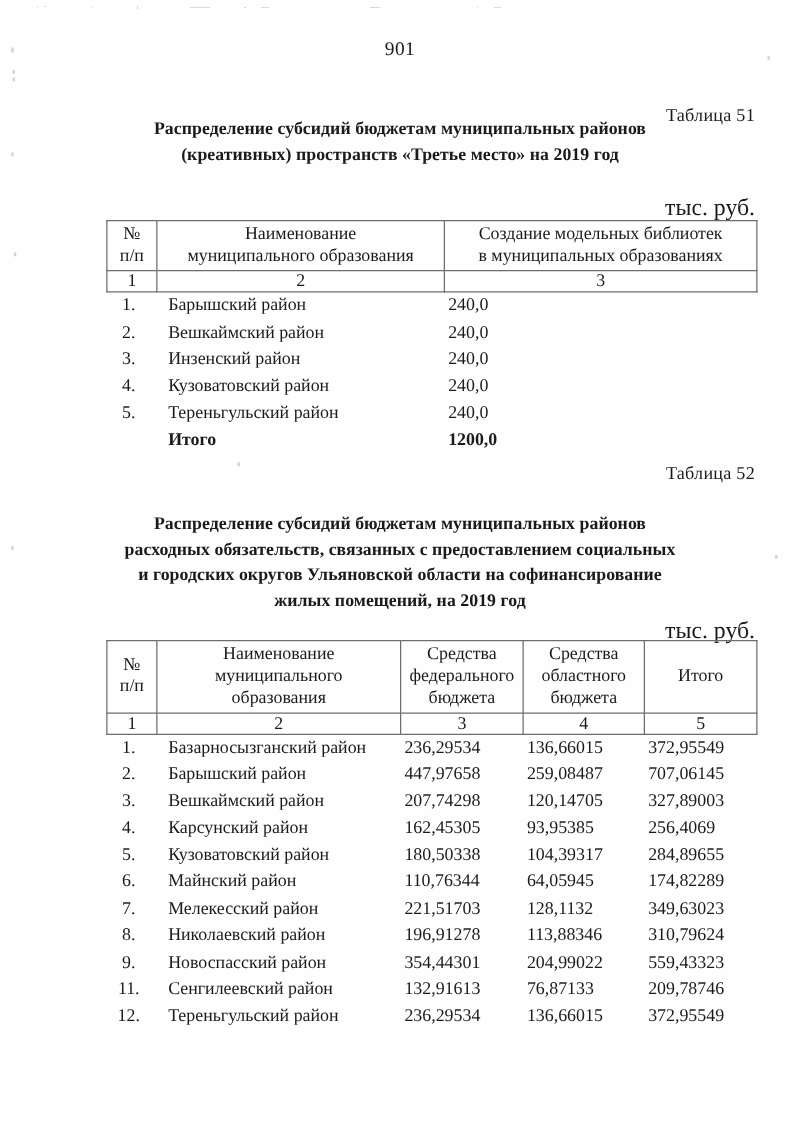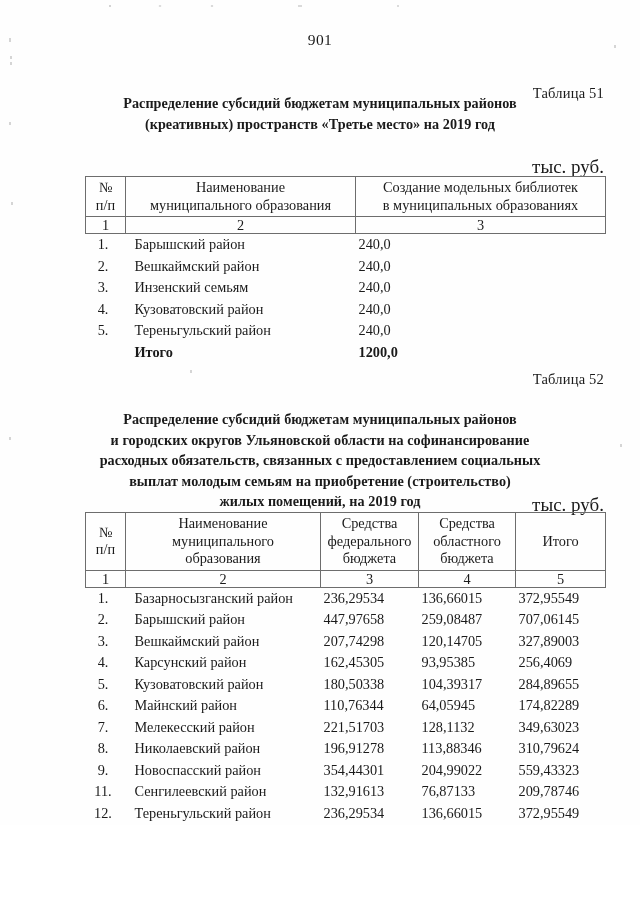--- a/index.html
+++ b/index.html
@@ -182,21 +182,21 @@
         <td class="c-name">Барышский район</td>
         <td class="c-val">240,0</td>
       </tr>
       <tr class="body">
         <td class="c-idx">2.</td>
         <td class="c-name">Вешкаймский район</td>
         <td class="c-val">240,0</td>
       </tr>
       <tr class="body">
         <td class="c-idx">3.</td>
-        <td class="c-name">Инзенский семьям</td>
+        <td class="c-name">Инзенский район</td>
         <td class="c-val">240,0</td>
       </tr>
       <tr class="body">
         <td class="c-idx">4.</td>
         <td class="c-name">Кузоватовский район</td>
         <td class="c-val">240,0</td>
       </tr>
       <tr class="body">
         <td class="c-idx">5.</td>
         <td class="c-name">Тереньгульский район</td>
@@ -207,23 +207,22 @@
         <td class="c-name">Итого</td>
         <td class="c-val">1200,0</td>
       </tr>
     </tbody>
   </table>
 
   <div class="table-label" style="top:371px;">Таблица 52</div>
 
   <div class="doc-title" style="top:409px;">
     <div>Распределение субсидий бюджетам муниципальных районов</div>
+    <div>расходных обязательств, связанных с предоставлением социальных</div>
     <div>и городских округов Ульяновской области на софинансирование</div>
-    <div>расходных обязательств, связанных с предоставлением социальных</div>
-    <div>выплат молодым семьям на приобретение (строительство)</div>
     <div>жилых помещений, на 2019 год</div>
   </div>
 
   <div class="units" style="top:494px;">тыс. руб.</div>
 
   <table class="grid" style="left:85px; top:512px; width:520px;">
     <colgroup>
       <col style="width:40px">
       <col style="width:195px">
       <col style="width:98px">

